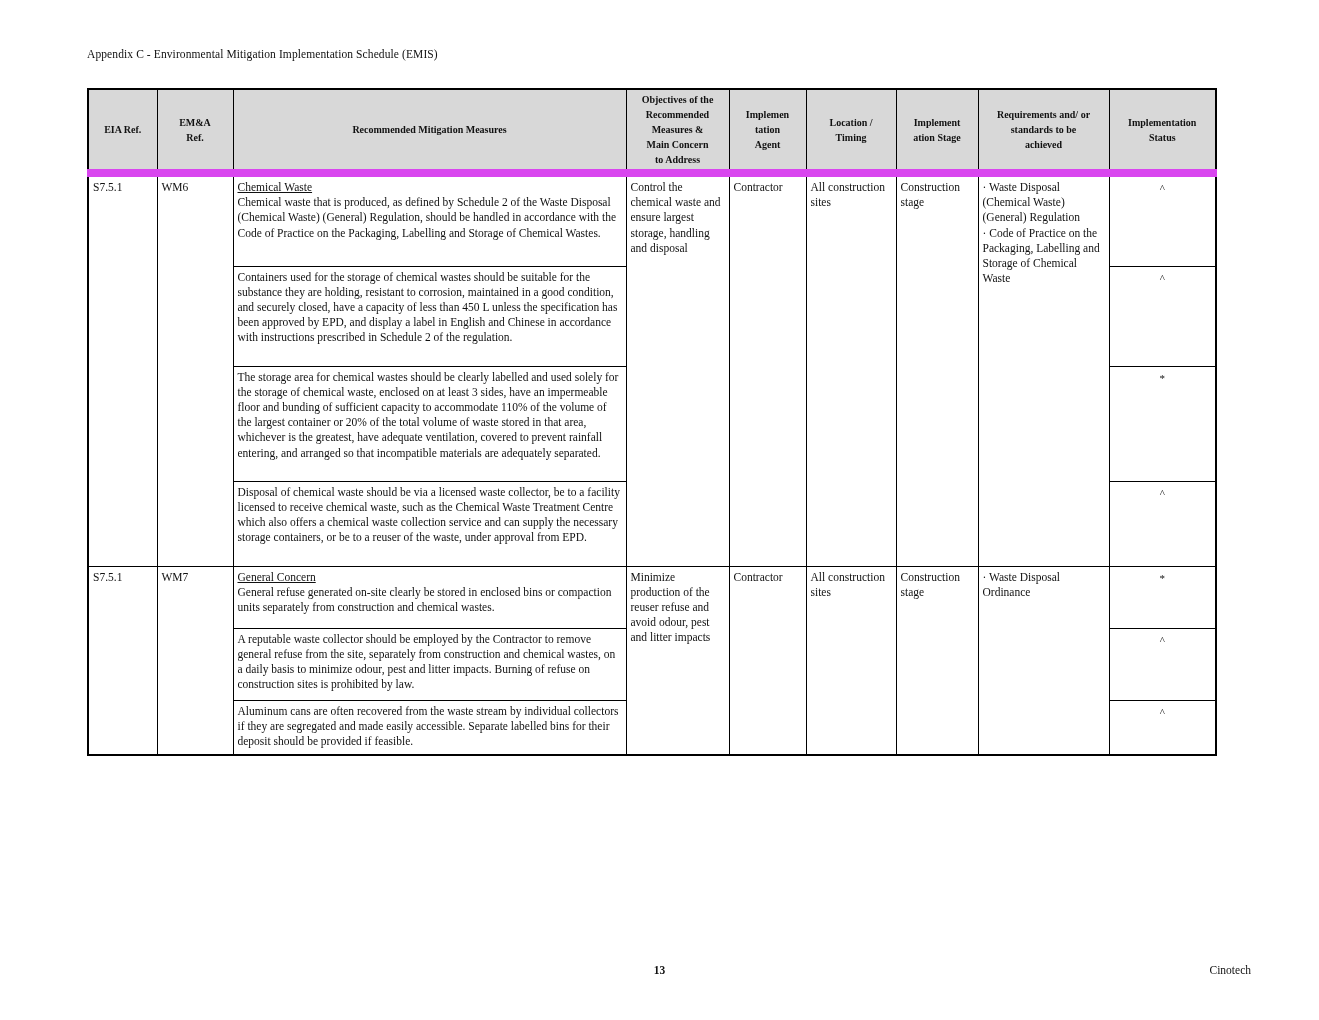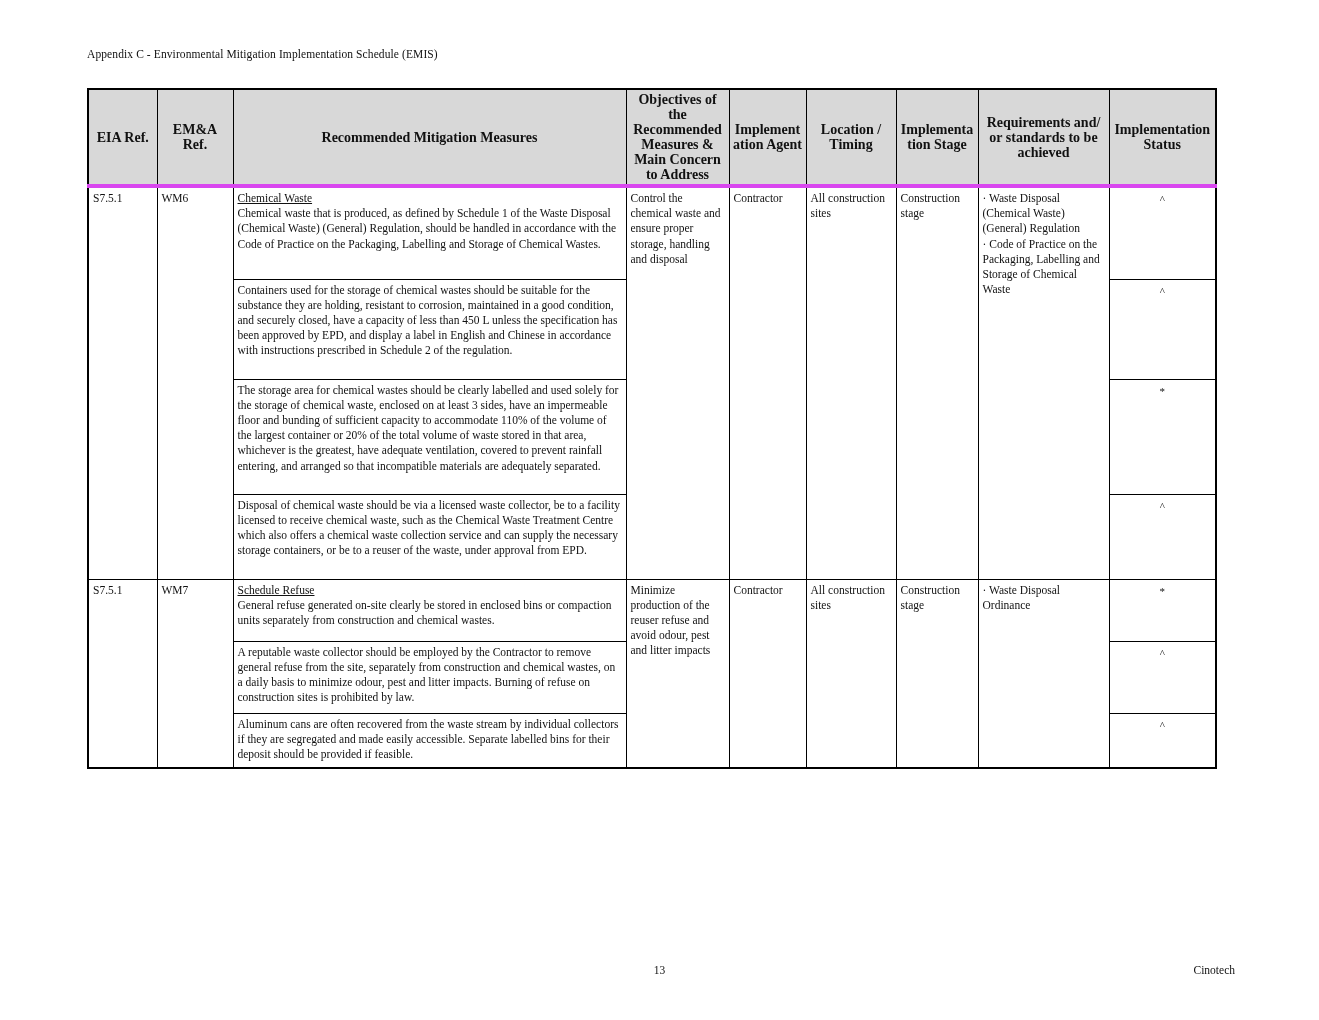--- a/index.html
+++ b/index.html
@@ -12,41 +12,41 @@
     position:absolute; left:87px; top:48px;
     font-size:11.5px; letter-spacing:0.1px;
   }
   table.emis {
     position:absolute; left:87px; top:88px; width:1128px;
     border-collapse:collapse; table-layout:fixed;
     border:2px solid #000;
   }
   .emis th, .emis td { border:1px solid #000; }
   .emis th {
-    background:#d8d8d8; font-weight:bold; font-size:14px; line-height:15px;
-    text-align:center; vertical-align:middle; padding:2px 3px;
+    background:#d8d8d8; font-weight:bold; font-size:10px; line-height:15px;
+    text-align:center; vertical-align:middle; padding:2px 15px;
     overflow-wrap:break-word; word-wrap:break-word;
-    border-bottom:4px solid #d946ef;
+    border-bottom:8px solid #d946ef;
   }
   .emis thead tr { height:75px; }
   .emis td {
     vertical-align:top; font-size:11.5px; line-height:15.2px;
     padding:3px 4px 2px 4px; overflow:hidden;
   }
   td.c-center { text-align:left; }
   td.measure-cell { padding-left:4px; padding-right:3px; }
   .m-title { text-decoration:underline; }
   td.obj-cell { padding-left:4px; }
   td.req-cell { padding-left:4px; padding-right:2px;margin-top:8px; }
   td.status-cell { text-align:center; font-size:11px; padding-top:6px; line-height:11px; }
   .footer-page {
-    position:absolute; left:0; right:0; top:964px; text-align:center; font-size:11.5px;
+    position:absolute; left:0; right:0; top:964px; text-align:center; font-size:11.5px;font-weight:bold;
   }
   .footer-company {
-    position:absolute; right:84px; top:964px; font-size:11.5px;
+    position:absolute; right:68px; top:964px; font-size:11.5px;
   }
 </style>
 </head>
 <body>
 
 <div class="doc-header">Appendix C - Environmental Mitigation Implementation Schedule (EMIS)</div>
 
 <table class="emis" id="emis-table">
   <colgroup id="emis-cols">
       <col style="width: 69px;">
@@ -71,23 +71,23 @@
         <th>Requirements and/ or standards to be achieved</th>
         <th>Implementation Status</th>
       </tr>
     </thead>
   <tbody id="emis-tbody">
       <tr style="height: 93px;">
         <td class="c-center" rowspan="4">S7.5.1</td>
         <td class="c-center" rowspan="4">WM6</td>
         <td class="measure-cell">
           <div class="m-title">Chemical Waste</div>
-          <div>Chemical waste that is produced, as defined by Schedule 1 of the Waste Disposal (Chemical Waste) (General) Regulation, should be handled in accordance with the Code of Practice on the Packaging, Labelling and Storage of Chemical Wastes.</div>
+          <div>Chemical waste that is produced, as defined by Schedule 2 of the Waste Disposal (Chemical Waste) (General) Regulation, should be handled in accordance with the Code of Practice on the Packaging, Labelling and Storage of Chemical Wastes.</div>
         </td>
-        <td class="obj-cell" rowspan="4">Control the chemical waste and ensure proper storage, handling and disposal</td>
+        <td class="obj-cell" rowspan="4">Control the chemical waste and ensure largest storage, handling and disposal</td>
         <td class="c-center" rowspan="4">Contractor</td>
         <td class="c-center" rowspan="4">All construction sites</td>
         <td class="c-center" rowspan="4">Construction stage</td>
         <td class="req-cell" rowspan="4">
           <div>· Waste Disposal (Chemical Waste) (General) Regulation</div>
           <div>· Code of Practice on the Packaging, Labelling and Storage of Chemical Waste</div>
         </td>
         <td class="status-cell"><span>^</span></td>
       </tr>
       <tr style="height: 100px;">
@@ -105,21 +105,21 @@
       <tr style="height: 85px;">
         <td class="measure-cell">
           <div>Disposal of chemical waste should be via a licensed waste collector, be to a facility licensed to receive chemical waste, such as the Chemical Waste Treatment Centre which also offers a chemical waste collection service and can supply the necessary storage containers, or be to a reuser of the waste, under approval from EPD.</div>
         </td>
         <td class="status-cell"><span>^</span></td>
       </tr>
       <tr style="height: 62px;">
         <td class="c-center" rowspan="3">S7.5.1</td>
         <td class="c-center" rowspan="3">WM7</td>
         <td class="measure-cell">
-          <div class="m-title">Schedule Refuse</div>
+          <div class="m-title">General Concern</div>
           <div>General refuse generated on-site clearly be stored in enclosed bins or compaction units separately from construction and chemical wastes.</div>
         </td>
         <td class="obj-cell" rowspan="3">Minimize production of the reuser refuse and avoid odour, pest and litter impacts</td>
         <td class="c-center" rowspan="3">Contractor</td>
         <td class="c-center" rowspan="3">All construction sites</td>
         <td class="c-center" rowspan="3">Construction stage</td>
         <td class="req-cell" rowspan="3">
           <div>· Waste Disposal Ordinance</div>
         </td>
         <td class="status-cell"><span>*</span></td>

